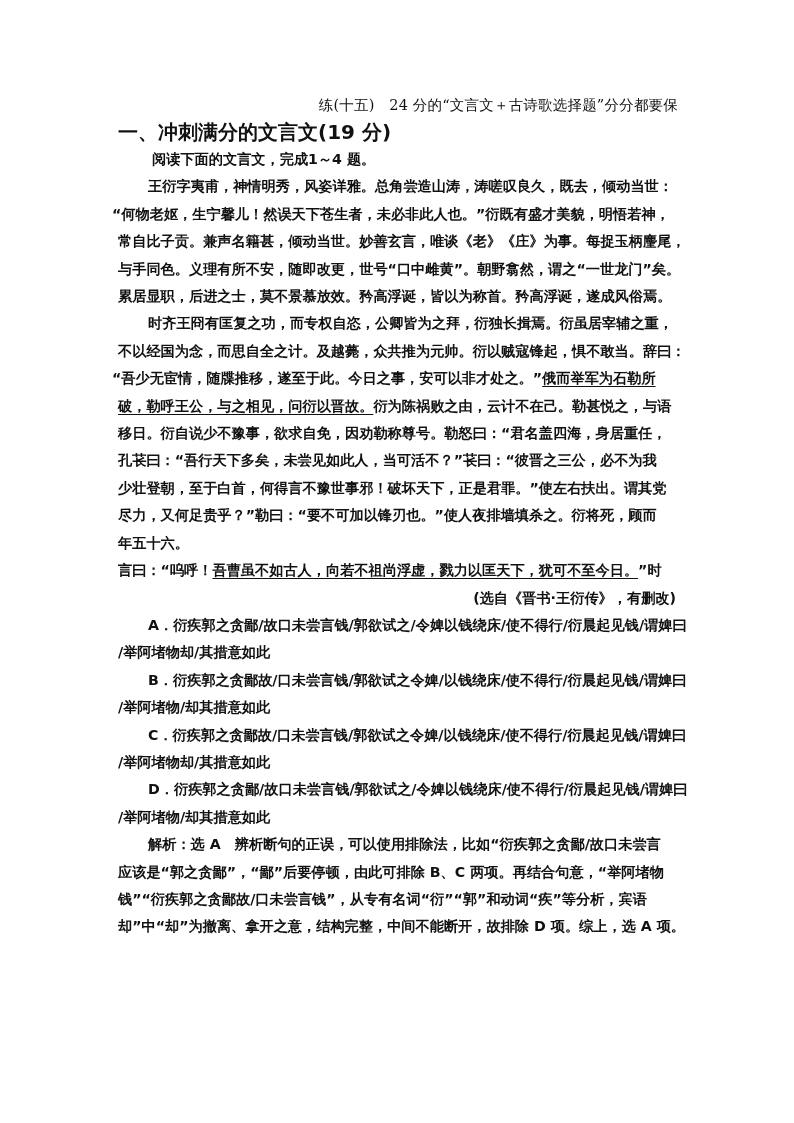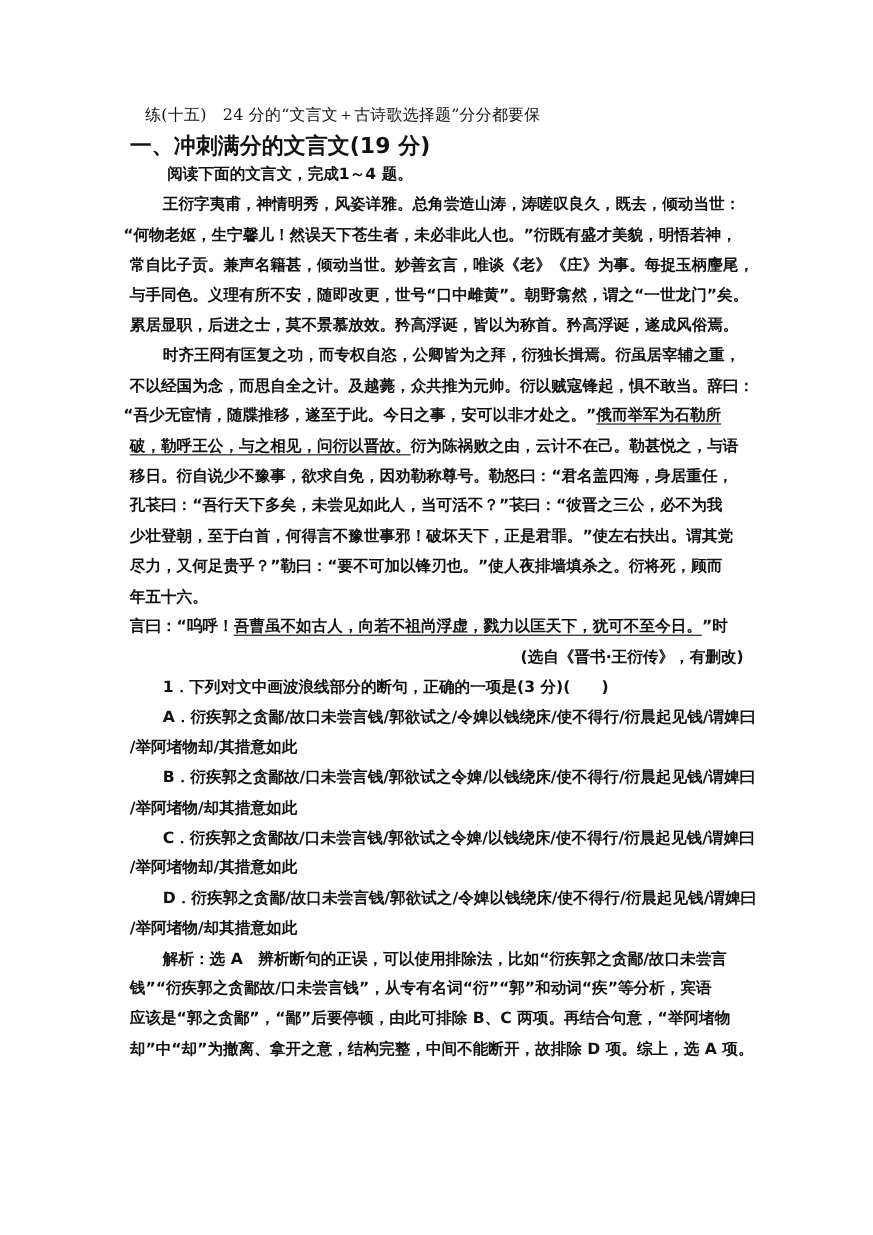--- a/index.html
+++ b/index.html
@@ -15,21 +15,21 @@
     font-family: "DejaVu Sans", "Liberation Sans", sans-serif;
     color: #111;
   }
   .page {
     position: absolute;
     left: 118px;
     top: 92px;
     width: 560px;
   }
   .title {
-    text-align: left;
+    text-align: right;
     font-family: "DejaVu Serif", "Liberation Serif", serif;
     font-size: 14.5px;
     font-weight: normal;
     line-height: 27px;
     height: 27px;
     margin: 0 0 0 14px;
     letter-spacing: 0.2px;
     white-space: nowrap;
   }
   .section-head {
@@ -102,21 +102,20 @@
     <div class="line">尽力，又何足贵乎？”勒曰：“要不可加以锋刃也。”使人夜排墙填杀之。衍将死，顾而</div>
     <div class="line">年五十六。</div>
     <div class="line">
       <span>言曰：“呜呼！</span><span class="ul">吾曹虽不如古人，向若不祖尚浮虚，戮力以匡天下，犹可不至今日。</span><span>”时</span>
     </div>
   </div>
 
   <div class="line right">(选自《晋书·王衍传》，有删改)</div>
 
   <div class="p-block">
-    <div class="line ind">1．下列对文中画波浪线部分的断句，正确的一项是(3 分)(　　)</div>
 
     <div>
       <div class="line ind">
         <span>A．</span><span>衍疾郭之贪鄙/故口未尝言钱/郭欲试之/令婢以钱绕床/使不得行/衍晨起见钱/谓婢曰</span>
       </div>
       <div class="line">/举阿堵物却/其措意如此</div>
     </div>
 
     <div>
       <div class="line ind">
@@ -134,19 +133,19 @@
 
     <div>
       <div class="line ind">
         <span>D．</span><span>衍疾郭之贪鄙/故口未尝言钱/郭欲试之/令婢以钱绕床/使不得行/衍晨起见钱/谓婢曰</span>
       </div>
       <div class="line">/举阿堵物/却其措意如此</div>
     </div>
 
     <div>
       <div class="line ind">解析：选 A　辨析断句的正误，可以使用排除法，比如“衍疾郭之贪鄙/故口未尝言</div>
+      <div class="line">应该是“郭之贪鄙”，“鄙”后要停顿，由此可排除 B、C 两项。再结合句意，“举阿堵物</div>
       <div class="line">钱”“衍疾郭之贪鄙故/口未尝言钱”，从专有名词“衍”“郭”和动词“疾”等分析，宾语</div>
-      <div class="line">应该是“郭之贪鄙”，“鄙”后要停顿，由此可排除 B、C 两项。再结合句意，“举阿堵物</div>
       <div class="line">却”中“却”为撤离、拿开之意，结构完整，中间不能断开，故排除 D 项。综上，选 A 项。</div>
     </div>
   </div>
 
 </div>
 
 </body></html>

